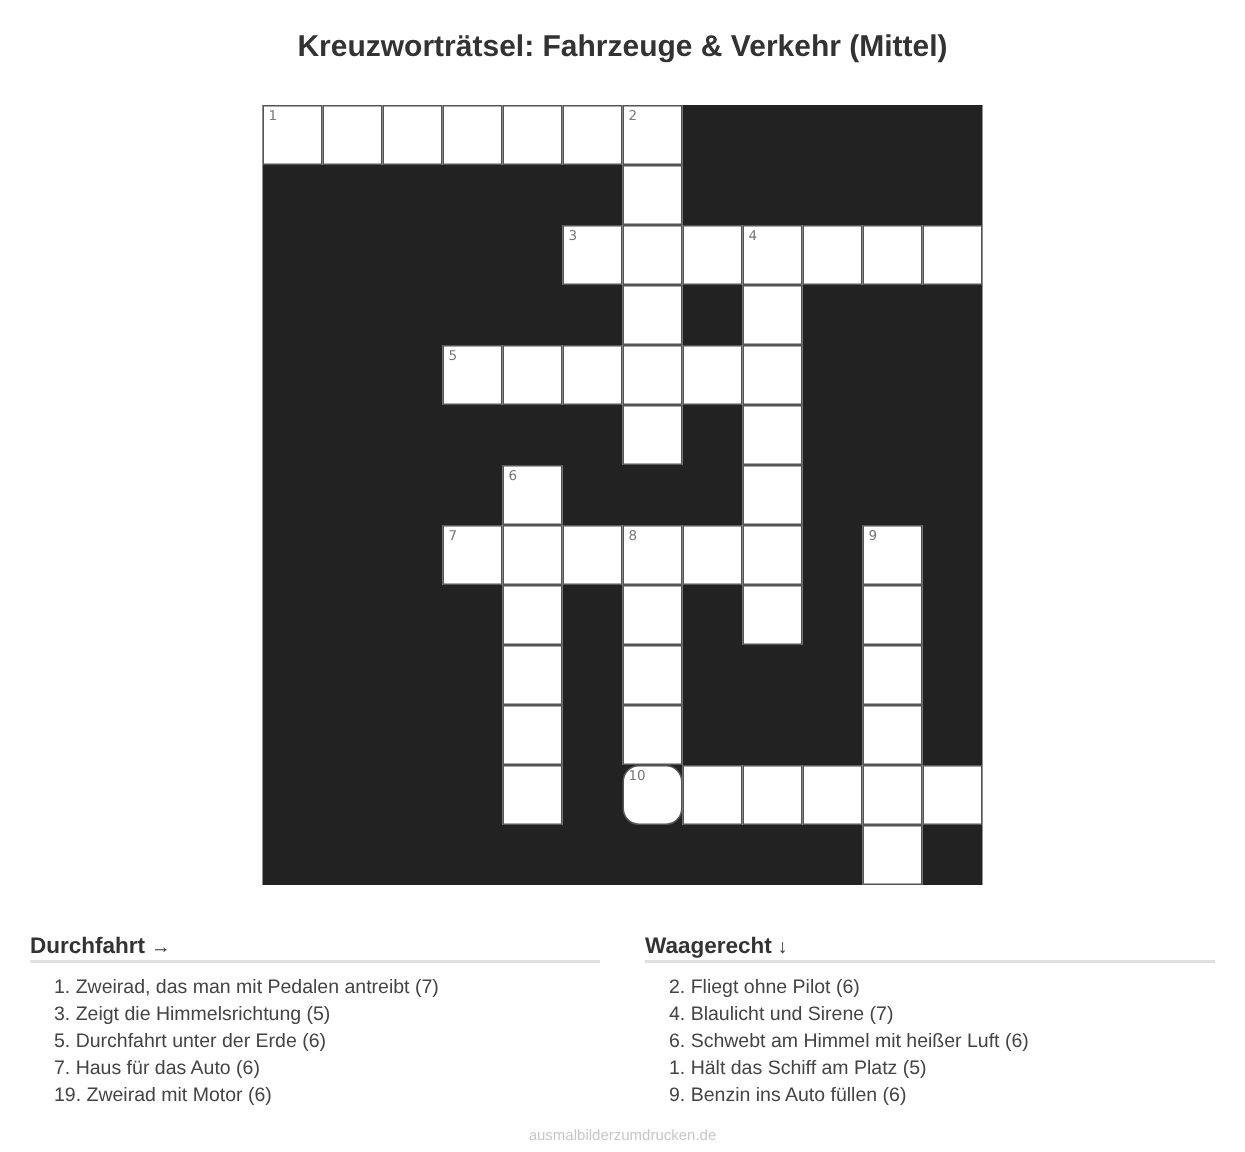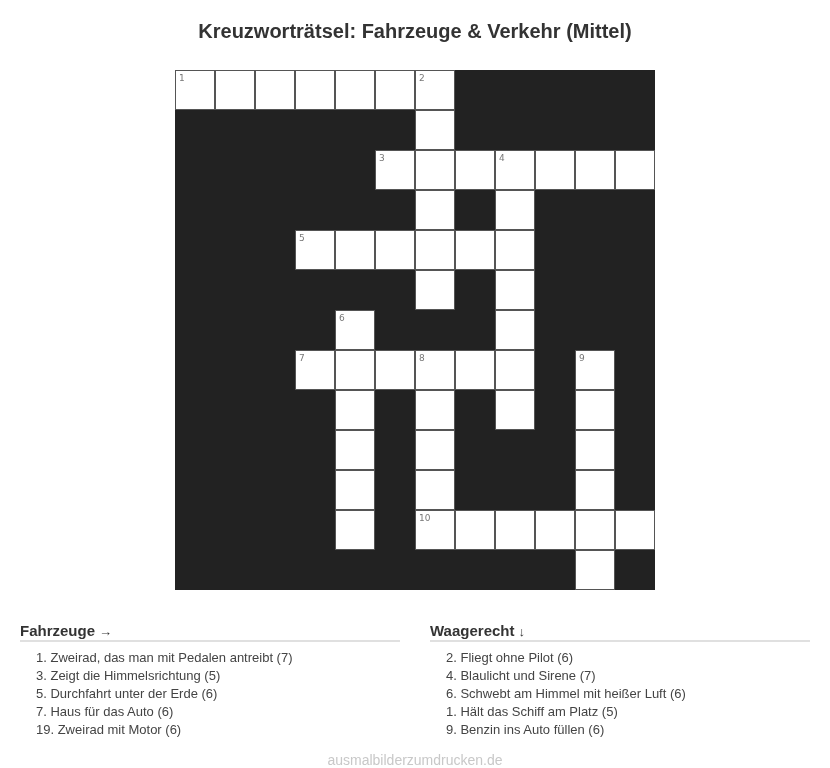--- a/index.html
+++ b/index.html
@@ -8,21 +8,21 @@
   .grid { position: absolute; left: 175px; top: 70px; width: 480px; height: 520px; background: #222222; }
   .cell { position: absolute; width: 40px; height: 40px; box-sizing: border-box; background: #ffffff; border: 1px solid #555555; }
   .cell .num { position: absolute; left: 3px; top: 2px; font-size: 9px; color: #777777; font-family: "DejaVu Sans", sans-serif; }
   .clues { position: absolute; top: 622px; width: 380px; }
   .clues.across { left: 20px; }
   .clues.down { left: 430px; }
   .clues h3 { margin: 0; font-size: 15px; font-weight: bold; color: #333333; padding-bottom: 1px; border-bottom: 2px solid #e0e0e0; }
   .clues h3 .arrow { font-weight: normal; font-size: 13px; margin-left: 4px; }
   .clues ul { list-style: none; margin: 7px 0 0 16px; padding: 0; }
   .clues li { font-size: 13px; line-height: 18px; color: #444444; }
-  .footer { position: absolute; left: 0; top: 752px; width: 830px; text-align: center; font-size: 14px; color: #c8c8c8; }
+  .footer { position: absolute; left: 0; top: 752px; width: 830px; text-align: center; font-size: 10px; color: #c8c8c8; }
 </style>
 </head>
 <body>
 
 <div class="title">Kreuzworträtsel: Fahrzeuge &amp; Verkehr (Mittel)</div>
 
 <div class="grid" id="grid">
     <div class="cell" style="left: 0px; top: 0px;">
       <span class="num">1</span>
     </div>
@@ -79,33 +79,33 @@
     <div class="cell" style="left: 240px; top: 320px;"></div>
     <div class="cell" style="left: 320px; top: 320px;"></div>
     <div class="cell" style="left: 400px; top: 320px;"></div>
     <div class="cell" style="left: 160px; top: 360px;"></div>
     <div class="cell" style="left: 240px; top: 360px;"></div>
     <div class="cell" style="left: 400px; top: 360px;"></div>
     <div class="cell" style="left: 160px; top: 400px;"></div>
     <div class="cell" style="left: 240px; top: 400px;"></div>
     <div class="cell" style="left: 400px; top: 400px;"></div>
     <div class="cell" style="left: 160px; top: 440px;"></div>
-    <div class="cell" style="left: 240px; top: 440px;">
+    <div class="cell" style="left: 240px; top: 440px; border-radius: 11px;">
       <span class="num">10</span>
     </div>
     <div class="cell" style="left: 280px; top: 440px;"></div>
     <div class="cell" style="left: 320px; top: 440px;"></div>
     <div class="cell" style="left: 360px; top: 440px;"></div>
     <div class="cell" style="left: 400px; top: 440px;"></div>
     <div class="cell" style="left: 440px; top: 440px;"></div>
     <div class="cell" style="left: 400px; top: 480px;"></div>
   </div>
 
 <div class="clues across">
-  <h3><span>Fahrzeuge</span><span class="arrow">→</span></h3>
+  <h3><span>Durchfahrt</span><span class="arrow">→</span></h3>
   <ul>
     <li>1. Zweirad, das man mit Pedalen antreibt (7)</li>
     <li>3. Zeigt die Himmelsrichtung (5)</li>
     <li>5. Durchfahrt unter der Erde (6)</li>
     <li>7. Haus für das Auto (6)</li>
     <li>19. Zweirad mit Motor (6)</li>
   </ul>
 </div>
 
 <div class="clues down">

